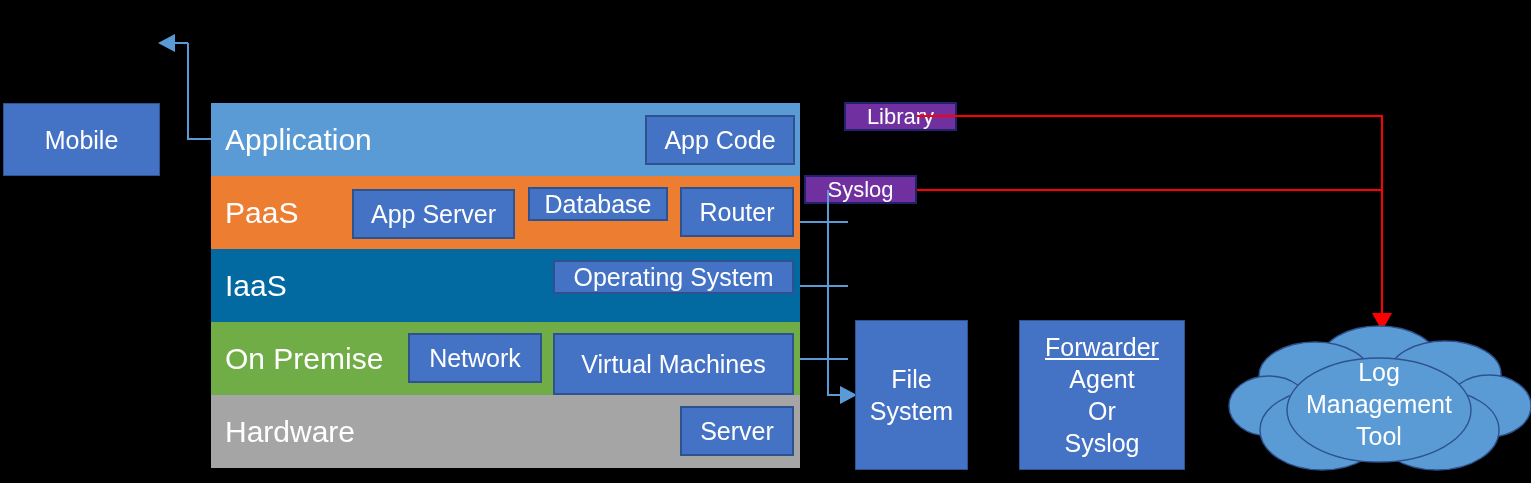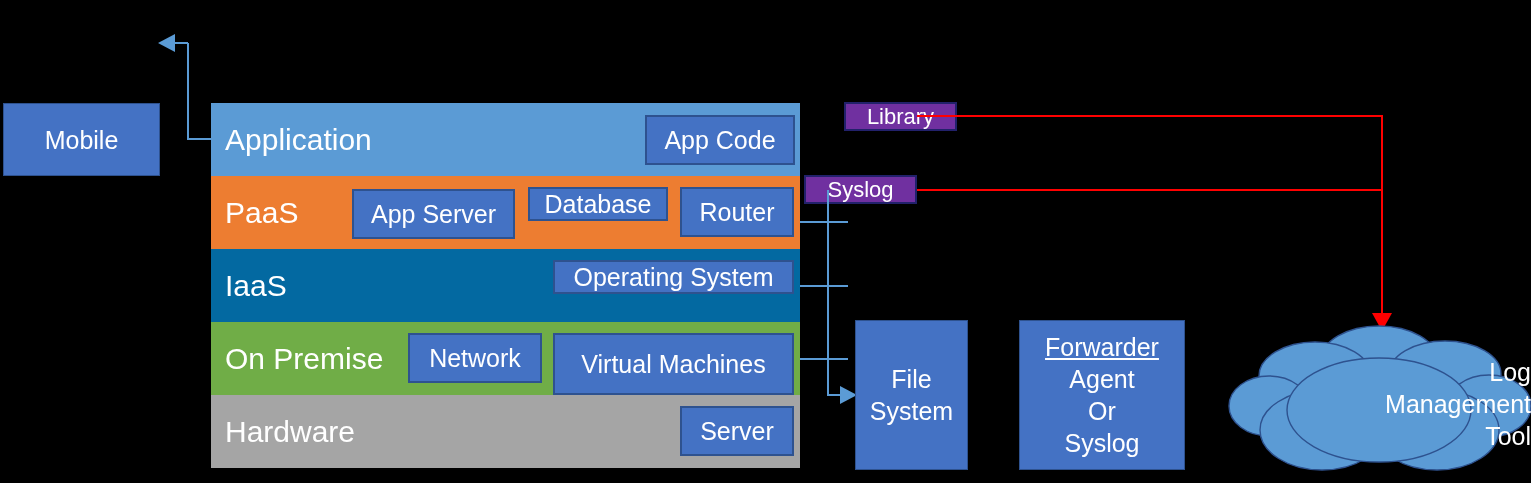--- a/index.html
+++ b/index.html
@@ -84,21 +84,21 @@
     font-size: 25px;
     line-height: 1.28;
   }
   .side-box .underline { text-decoration: underline; }
 
   
   .cloud-text {
     position: absolute;
     left: 0; right: 0;
     top: 38px;
-    text-align: right;
+    text-align: center;
     color: #FFFFFF;
     font-size: 25px;
     line-height: 1.28;
     pointer-events: none;
   }
 
   
   .ln-h { background: #5B9BD5; height: 2px; }
   .ln-v { background: #5B9BD5; width: 2px; }
   .rln-h { background: #FF0000; height: 2px; }

